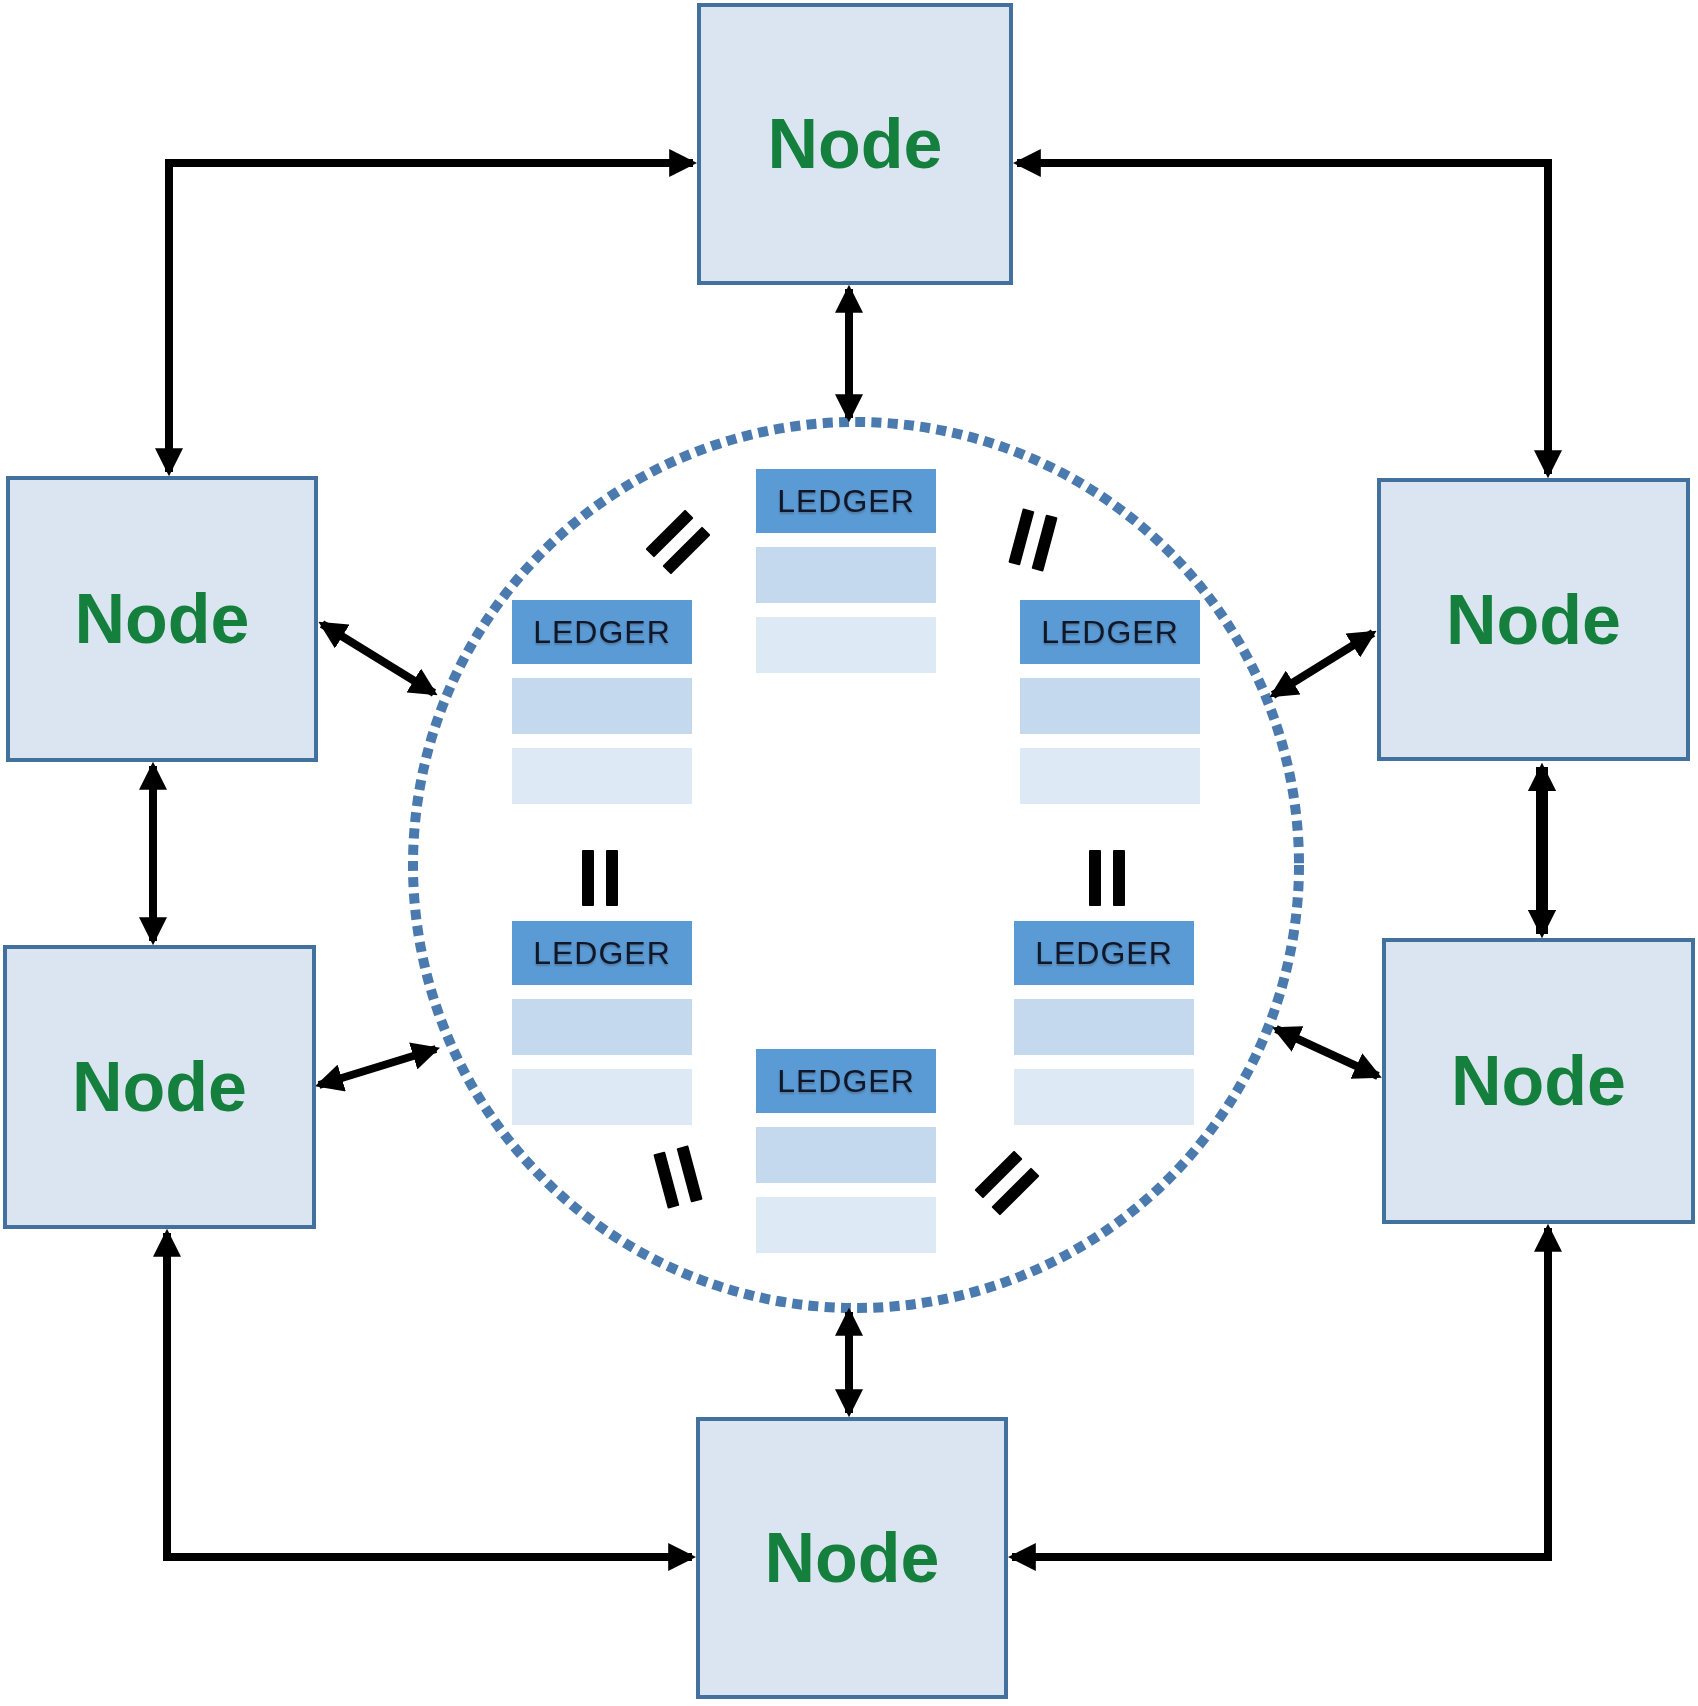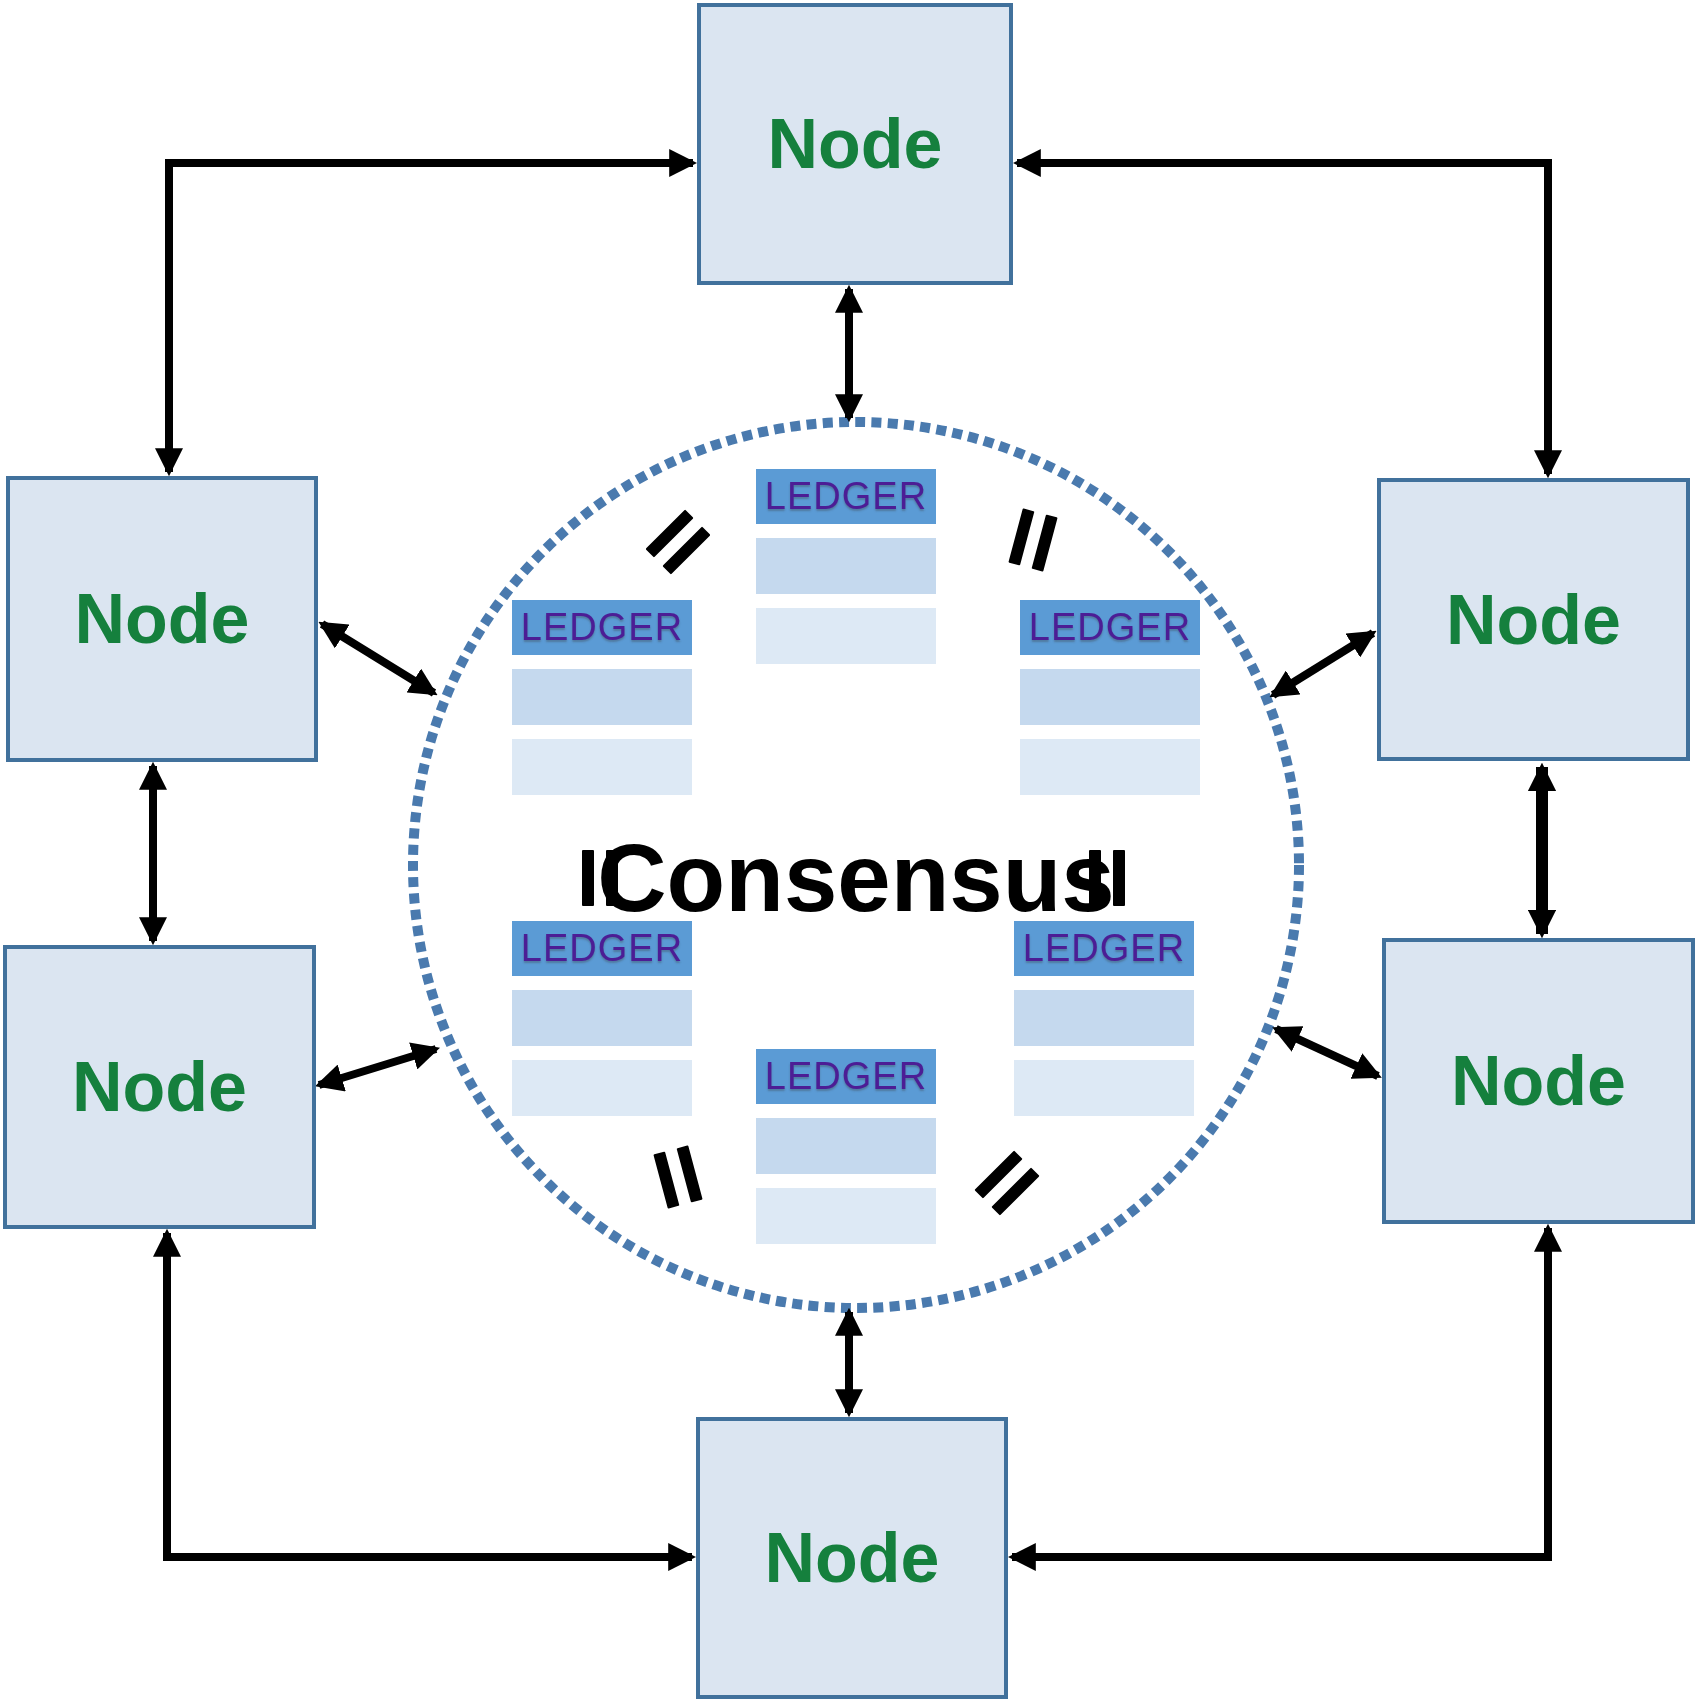--- a/index.html
+++ b/index.html
@@ -11,22 +11,22 @@
 
   .node-box {
     position:absolute; box-sizing:border-box;
     background:#dbe5f1; border:4px solid #41719c;
     display:flex; align-items:center; justify-content:center;
     font-weight:bold; font-size:70px; color:#15803d;
   }
 
   .ledger { position:absolute; width:180px; }
   .ledger-header {
-    height:55px; background:#5b9bd5; color:#4c1d95;
-    font-size:38px; letter-spacing:1px;
+    height:64px; background:#5b9bd5; color:#0f172a;
+    font-size:32px; letter-spacing:1px;
     display:flex; align-items:center; justify-content:center;
     text-shadow:0 2px 2px rgba(60,60,60,0.35);
   }
   .ledger-row1 { height:56px; margin-top:14px; background:#c5d9ee; }
   .ledger-row2 { height:56px; margin-top:14px; background:#dde9f5; }
 
   .equals { position:absolute; width:56px; height:36px; }
   .equals .bar { width:56px; height:12px; background:#000000; border-radius:1px; }
   .equals .bar + .bar { margin-top:12px; }
 
@@ -137,15 +137,14 @@
   </div>
   <div class="equals" style="left:650px; top:1159px; transform:rotate(75deg);">
     <div class="bar"></div>
     <div class="bar"></div>
   </div>
   <div class="equals" style="left:979px; top:1165px; transform:rotate(-45deg);">
     <div class="bar"></div>
     <div class="bar"></div>
   </div>
 
-  <div class="consensus">Consensus</div>
 
 </div>
 
 </body></html>

